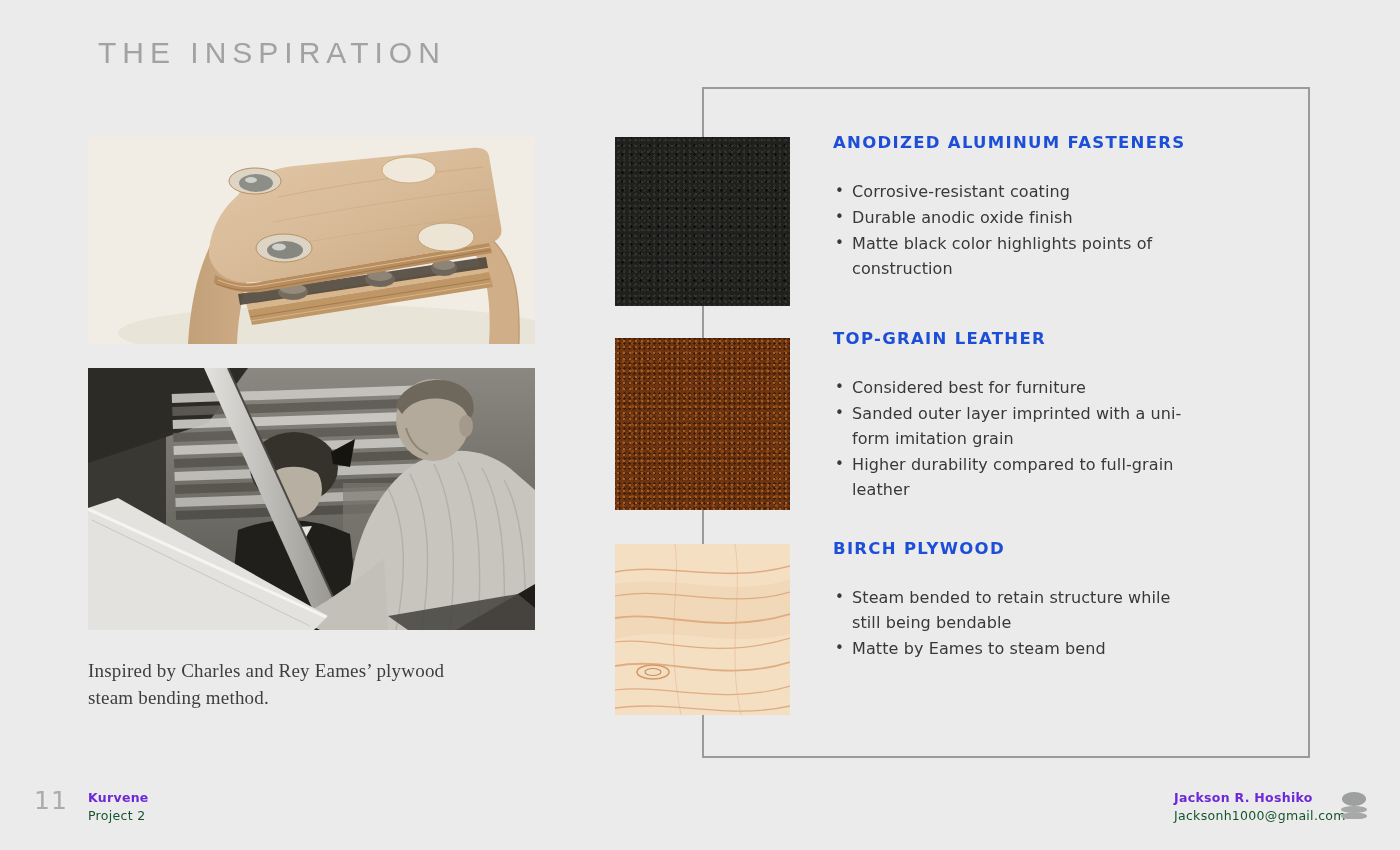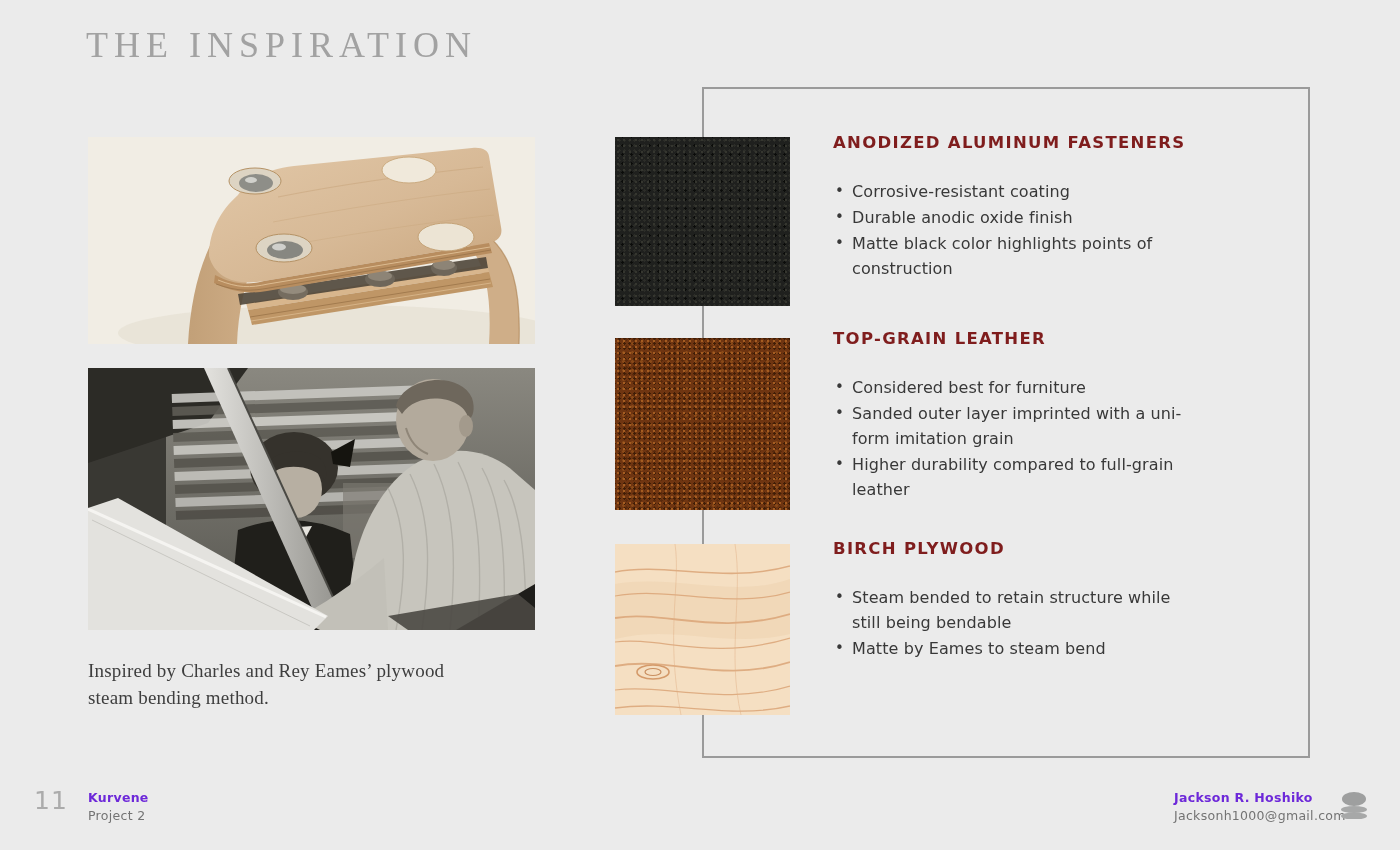--- a/index.html
+++ b/index.html
@@ -2,23 +2,23 @@
 <html><head>
 <meta charset="utf-8">
 <style>
   html,body{margin:0;padding:0;background:#d8d8d8;}
   .slide{
     position:relative;width:1400px;height:850px;background:#ebebeb;
     font-family:"DejaVu Sans","Liberation Sans",sans-serif;overflow:hidden;
   }
   
   .title{
-    position:absolute;left:86px;top:24px;margin:0;
-    font-size:36px;font-weight:400;letter-spacing:6px;color:#a2a2a2;
-    font-family:Liberation Serif, serif;
+    position:absolute;left:86px;top:24px;margin:12px;
+    font-size:30px;font-weight:400;letter-spacing:6px;color:#a2a2a2;
+    font-family:Liberation Sans, sans-serif;
   }
   
   .photo{position:absolute;left:88px;display:block;}
   .photo svg{display:block;}
   .photo-top{top:137px;width:447px;height:207px;}
   .photo-bottom{top:368px;width:447px;height:262px;}
   .caption{
     position:absolute;left:88px;top:658px;width:470px;margin:0;
     font-size:19px;line-height:1.42;color:#3e3e3e;white-space:pre-line;
     letter-spacing:.2px;
@@ -49,21 +49,21 @@
       radial-gradient(circle, #5a2a0c 1px, transparent 1.3px);
     background-size:6px 6px,5px 5px,9px 9px,7px 7px;
     background-position:0 0,2px 3px,4px 1px,1px 5px;
   }
   .swatch-wood{top:544px;height:171px;}
   .swatch-wood svg{display:block;width:100%;height:100%;}
   
   .material{position:absolute;left:833px;width:440px;}
   .material h2{
     margin:0 0 27px 0;font-size:16.5px;font-weight:bold;letter-spacing:1.3px;
-    color:#7f1d1d;font-family:"DejaVu Sans","Liberation Sans",sans-serif;
+    color:#1d4ed8;font-family:"DejaVu Sans","Liberation Sans",sans-serif;
   }
   .material ul{list-style:none;margin:0;padding:0;}
   .material li{
     position:relative;padding-left:19px;margin:0 0 1px 0;
     font-size:16px;line-height:25px;color:#383838;white-space:pre-line;
     letter-spacing:.1px;
   }
   .material li::before{
     content:"•";position:absolute;left:2px;top:0;color:#383838;font-size:15px;
   }
@@ -72,21 +72,21 @@
   .material-3{top:539px;}
   
   .page-number{
     position:absolute;left:34px;top:786px;font-size:25px;color:#abaBab;
     color:#ababab;letter-spacing:1px;
   }
   .footer-block{position:absolute;top:789px;font-size:12.5px;line-height:1.45;}
   .footer-project{left:88px;}
   .footer-author{left:1174px;}
   .footer-name{font-weight:bold;color:#6d28d9;letter-spacing:.3px;}
-  .footer-sub{color:#737373;letter-spacing:.3px;}
+  .footer-sub{color:#14532d;letter-spacing:.3px;}
   .logo{position:absolute;left:1340px;top:791px;width:30px;height:28px;}
   .logo svg{display:block;}
 </style>
 </head>
 <body>
 
 <div class="slide">
 
   <h1 class="title">THE INSPIRATION</h1>
 

